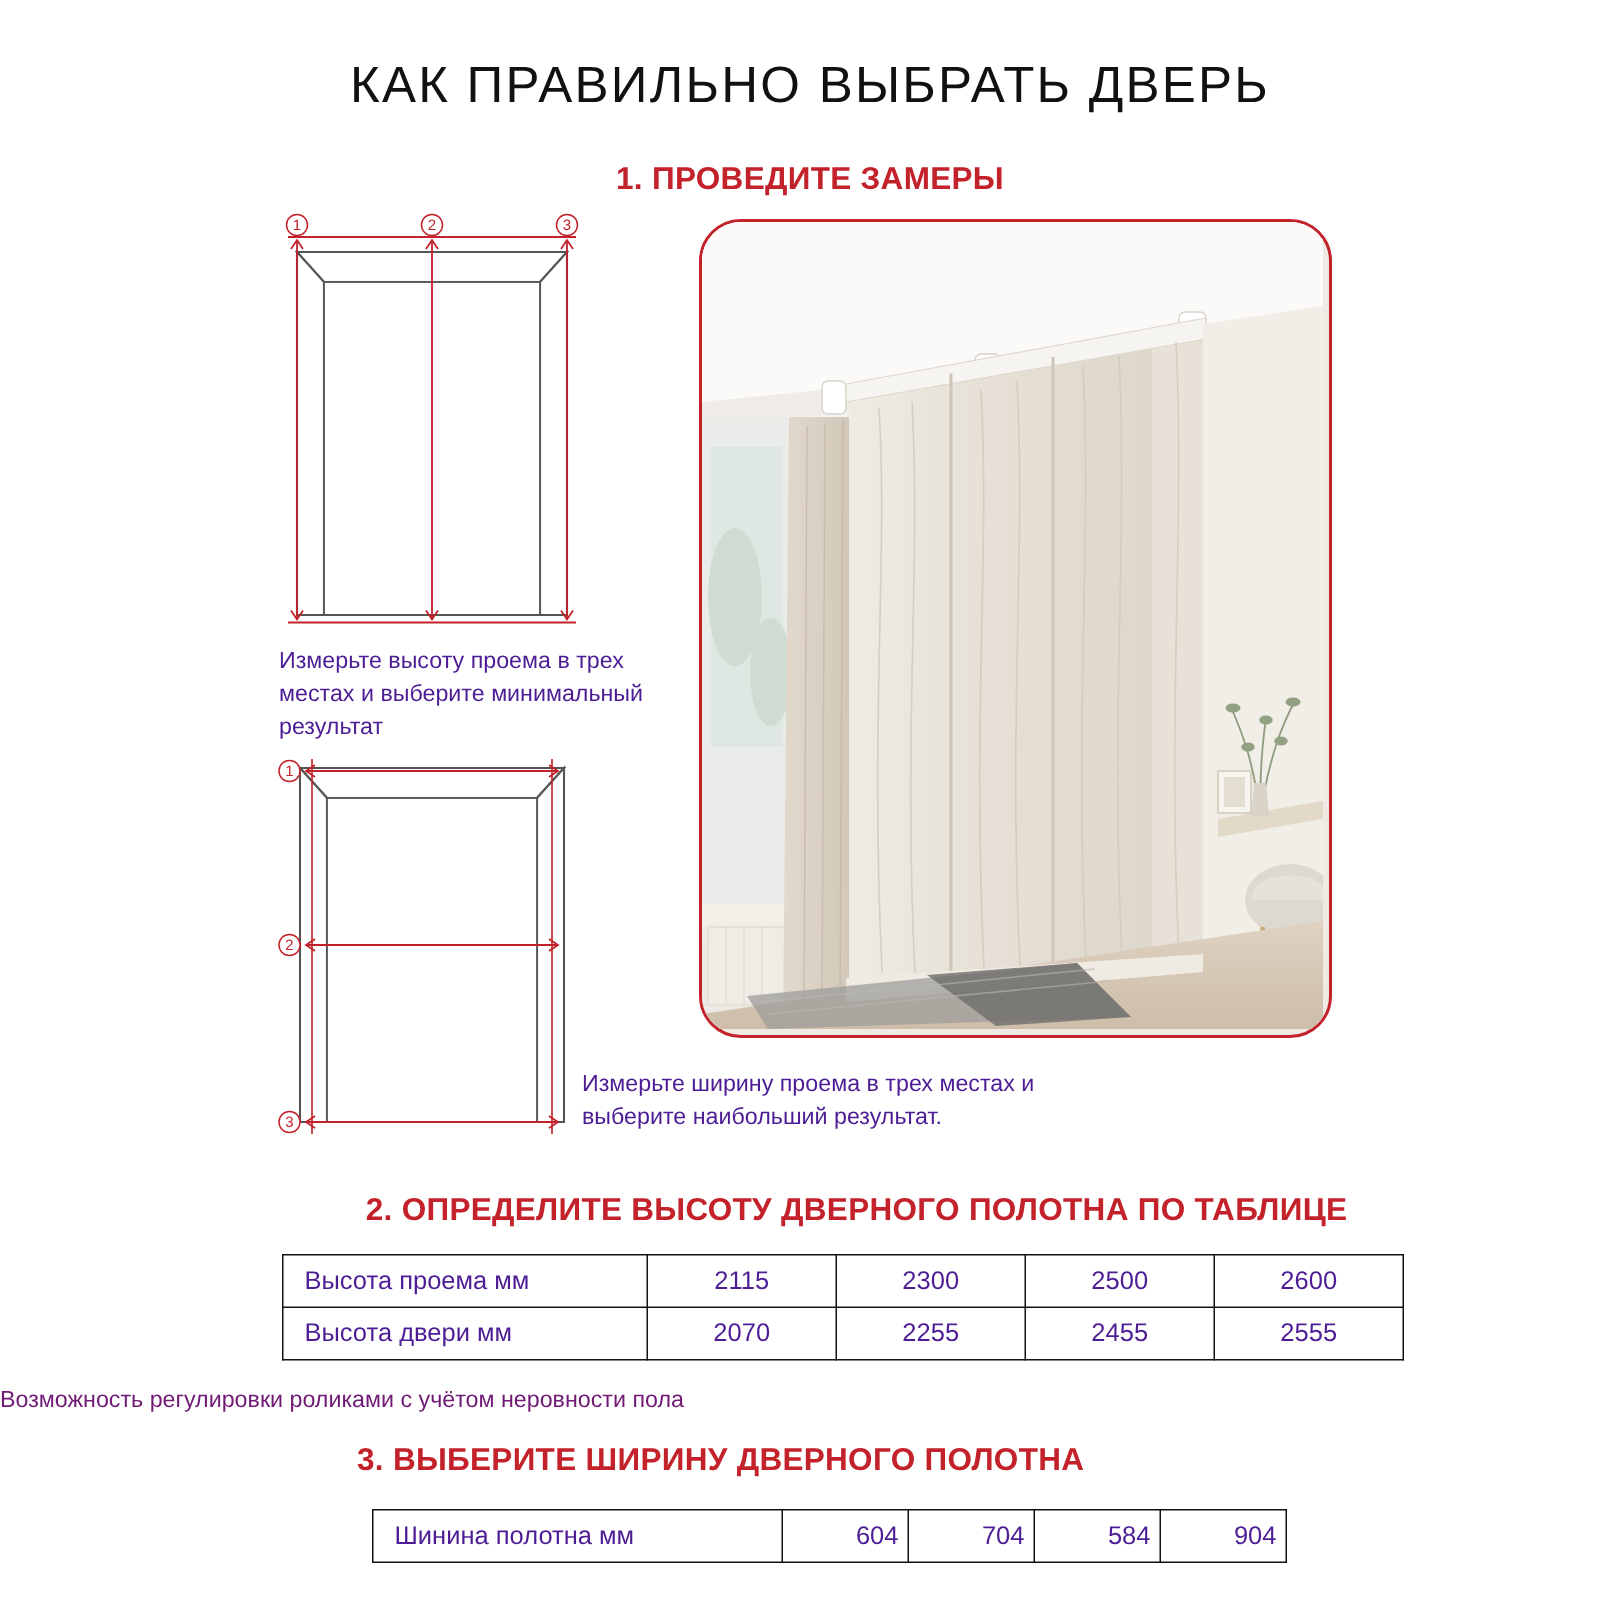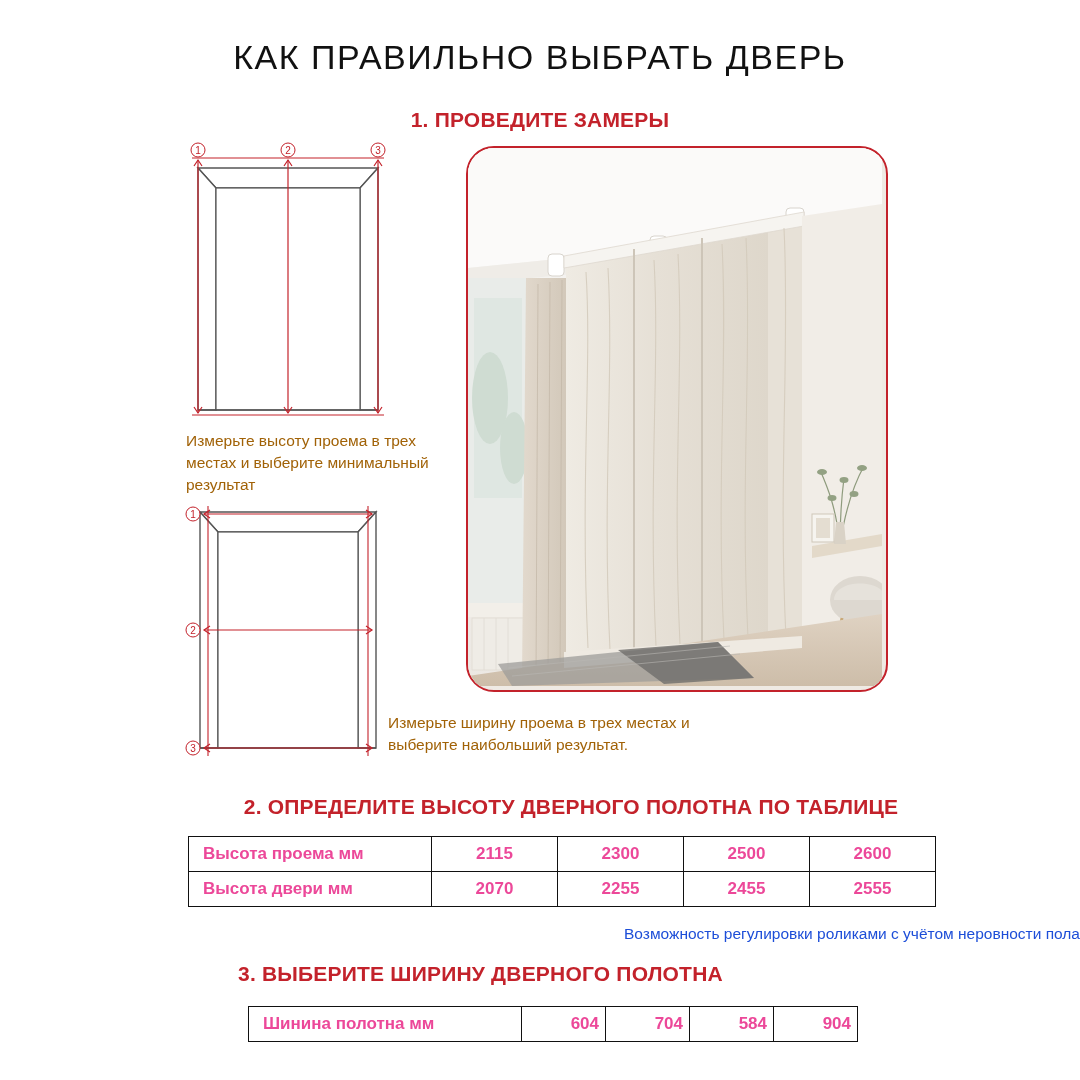--- a/index.html
+++ b/index.html
@@ -76,21 +76,21 @@
     left: 178px;
     top: 500px;
     width: 220px;
     height: 270px;
   }
 
   .caption {
     position: absolute;
     font-size: 15.5px;
     line-height: 1.42;
-    color: #a16207;
+    color: #4c1d95;
   }
   #cap-height {
     left: 186px;
     top: 430px;
     width: 260px;
   }
   #cap-width {
     left: 388px;
     top: 712px;
     width: 370px;
@@ -114,22 +114,22 @@
 
   
   table {
     border-collapse: collapse;
     position: absolute;
     font-size: 17px;
   }
   table td, table th {
     border: 1.6px solid #111;
     text-align: center;
-    font-weight: bold;
-    color: #ec4899;
+    font-weight: normal;
+    color: #4c1d95;
   }
   #table-height {
     left: 188px;
     top: 836px;
   }
   #table-height td {
     height: 34px;
     padding: 0 6px;
   }
   #table-height td.label {
@@ -158,23 +158,23 @@
   }
   #table-width td.val {
     width: 71px;
   }
 
   .note {
     position: absolute;
     top: 925px;
     left: 0;
     width: 1080px;
-    text-align: right;
+    text-align: left;
     font-size: 15.5px;
-    color: #1d4ed8;
+    color: #701a75;
   }
 
   .mk {
     font-size: 10px;
     fill: #c3222b;
   }
 </style>
 </head>
 <body>
 

